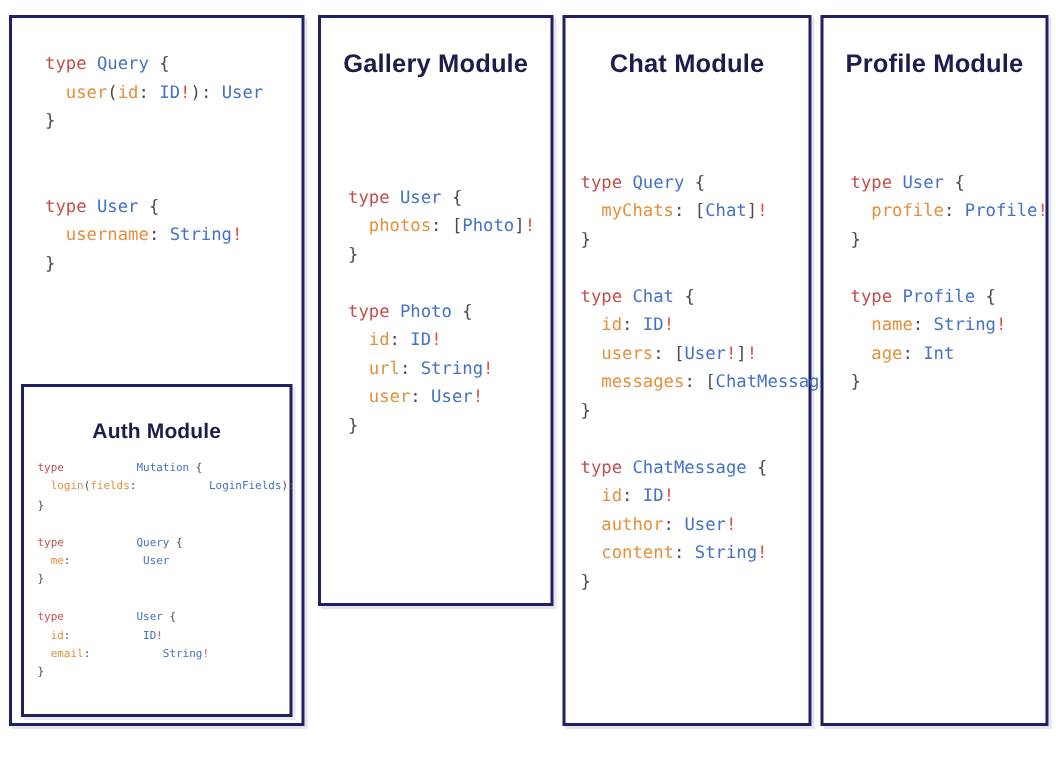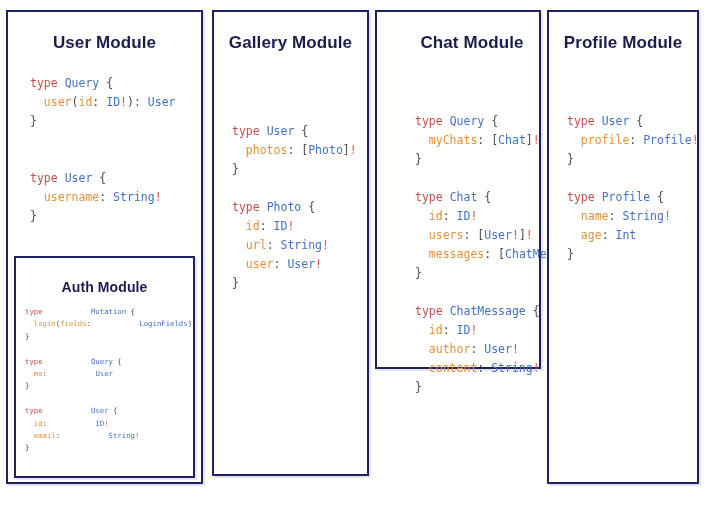--- a/index.html
+++ b/index.html
@@ -90,32 +90,32 @@
   }
   .code-sm .kw   { color: #c0504d; }
   .code-sm .ty   { color: #4472c4; margin-left: 44px; }
   .code-sm .fld  { color: #e3913c; }
   .code-sm .bang { color: #d9544d; }
   .code-sm .pn   { color: #4a4a52; }
 
   
   #card-gallery {
     left: 212px; top: 10px;
-    width: 157px; height: 466px;
+    width: 157px; height: 394px;
   }
   #card-gallery .card-title { margin-top: 21px; }
   #gallery-code {
     margin-top: 69px;
     margin-left: 18px;
   }
 
   
   #card-chat {
     left: 375px; top: 10px;
-    width: 166px; height: 359px; padding-left: 28px;
+    width: 166px; height: 474px;
   }
   #card-chat .card-title { margin-top: 21px; }
   #chat-code {
     margin-top: 59px;
     margin-left: 10px;
   }
 
   
   #card-profile {
     left: 547px; top: 10px;
@@ -126,21 +126,20 @@
     margin-top: 59px;
     margin-left: 18px;
   }
 </style>
 </head>
 <body>
 
 <div class="board">
 
   <div class="card" id="card-user">
-    <div class="card-title">User Module</div>
     <div class="code" id="user-code"><div><span class="kw">type </span><span class="ty">Query</span><span class="pn"> {</span></div><div><span class="fld">  user</span><span class="pn">(</span><span class="fld">id</span><span class="pn">: </span><span class="ty">ID</span><span class="bang">!</span><span class="pn">): </span><span class="ty">User</span></div><div><span class="pn">}</span></div><div>&nbsp;</div><div>&nbsp;</div><div><span class="kw">type </span><span class="ty">User</span><span class="pn"> {</span></div><div><span class="fld">  username</span><span class="pn">: </span><span class="ty">String</span><span class="bang">!</span></div><div><span class="pn">}</span></div></div>
 
     <div class="subcard">
       <div class="card-title">Auth Module</div>
       <div class="code-sm"><div><span class="kw">type </span><span class="ty">Mutation</span><span class="pn"> {</span></div><div><span class="fld">  login</span><span class="pn">(</span><span class="fld">fields</span><span class="pn">: </span><span class="ty">LoginFields</span><span class="pn">): </span><span class="ty">User</span></div><div><span class="pn">}</span></div><div>&nbsp;</div><div><span class="kw">type </span><span class="ty">Query</span><span class="pn"> {</span></div><div><span class="fld">  me</span><span class="pn">: </span><span class="ty">User</span></div><div><span class="pn">}</span></div><div>&nbsp;</div><div><span class="kw">type </span><span class="ty">User</span><span class="pn"> {</span></div><div><span class="fld">  id</span><span class="pn">: </span><span class="ty">ID</span><span class="bang">!</span></div><div><span class="fld">  email</span><span class="pn">: </span><span class="ty">String</span><span class="bang">!</span></div><div><span class="pn">}</span></div></div>
     </div>
   </div>
 
   <div class="card" id="card-gallery">
     <div class="card-title">Gallery Module</div>

